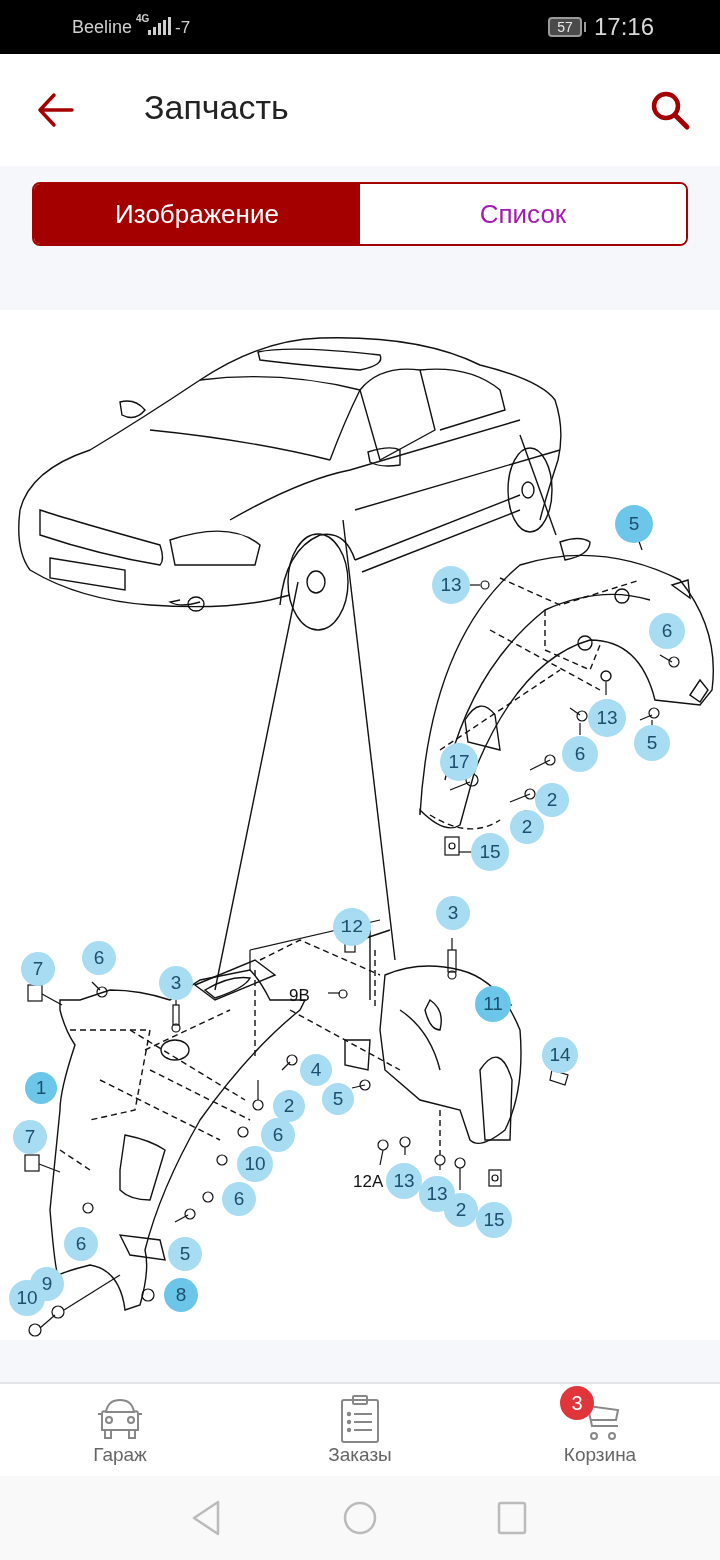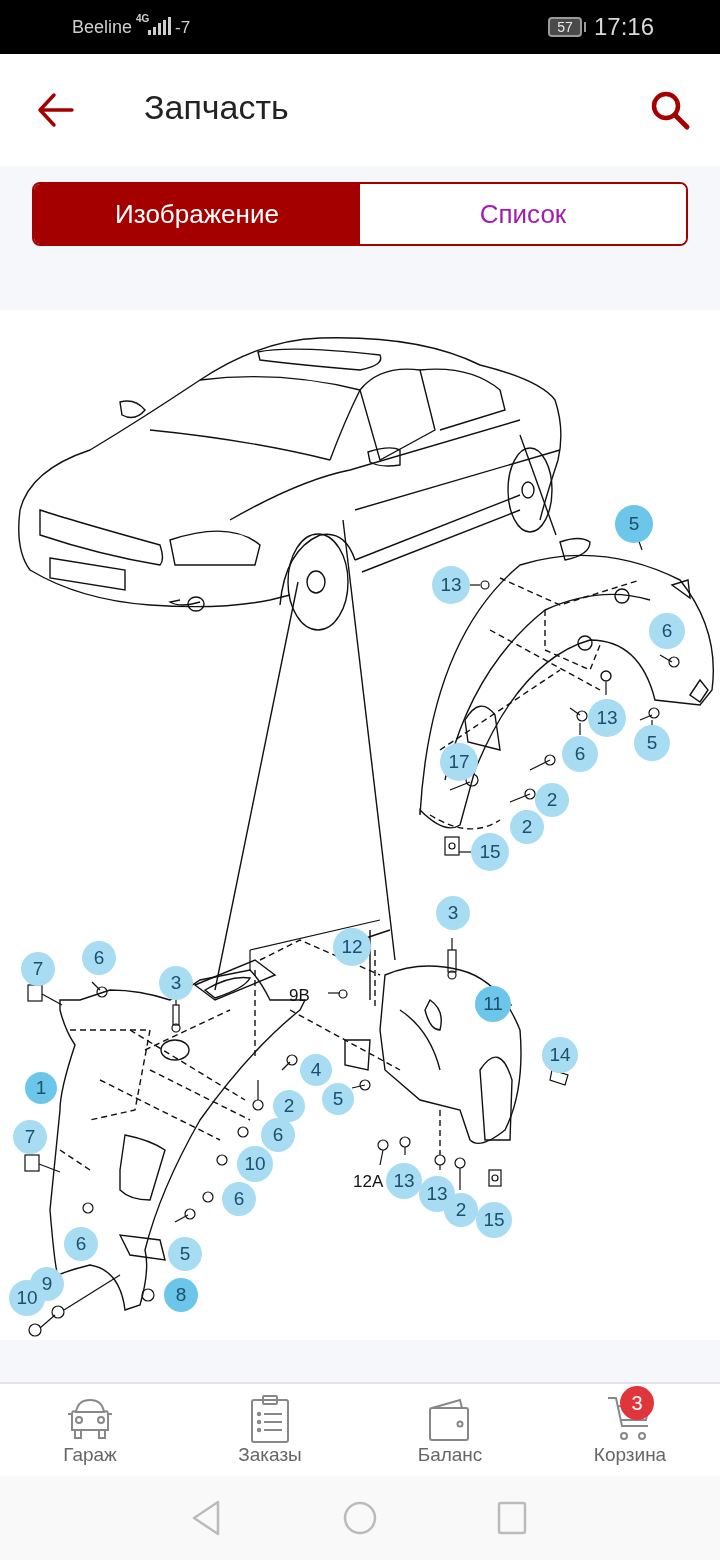--- a/index.html
+++ b/index.html
@@ -245,21 +245,21 @@
   <div class="callout light" style="left:432px;top:256px;width:38px;height:38px;">13</div>
   <div class="callout light" style="left:649px;top:303px;width:36px;height:36px;">6</div>
   <div class="callout light" style="left:588px;top:389px;width:38px;height:38px;">13</div>
   <div class="callout light" style="left:634px;top:415px;width:36px;height:36px;">5</div>
   <div class="callout light" style="left:562px;top:426px;width:36px;height:36px;">6</div>
   <div class="callout light" style="left:440px;top:433px;width:38px;height:38px;">17</div>
   <div class="callout light" style="left:535px;top:473px;width:34px;height:34px;">2</div>
   <div class="callout light" style="left:510px;top:500px;width:34px;height:34px;">2</div>
   <div class="callout light" style="left:471px;top:523px;width:38px;height:38px;">15</div>
 
-  <div class="callout light" style="left:333px;top:618px;width:38px;height:38px;">12</div>
+  <div class="callout light" style="left:333px;top:598px;width:38px;height:38px;font-family:Liberation Mono, monospace;">12</div>
   <div class="callout light" style="left:436px;top:586px;width:34px;height:34px;">3</div>
   <div class="callout light" style="left:21px;top:642px;width:34px;height:34px;">7</div>
   <div class="callout light" style="left:82px;top:631px;width:34px;height:34px;">6</div>
   <div class="callout light" style="left:159px;top:656px;width:34px;height:34px;">3</div>
   <div class="callout dark" style="left:475px;top:656px;width:36px;height:36px;margin-top:20px;">11</div>
   <div class="callout dark" style="left:25px;top:1062px;width:32px;height:32px;top:762px;">1</div>
   <div class="callout light" style="left:300px;top:744px;width:32px;height:32px;">4</div>
   <div class="callout light" style="left:542px;top:727px;width:36px;height:36px;">14</div>
   <div class="callout light" style="left:273px;top:780px;width:32px;height:32px;">2</div>
   <div class="callout light" style="left:322px;top:773px;width:32px;height:32px;">5</div>
@@ -301,28 +301,20 @@
         <path d="M20 22 H38"></path>
       <circle cx="15" cy="30" r="1.2" fill="#888"></circle>
         <path d="M20 30 H38"></path>
       <circle cx="15" cy="38" r="1.2" fill="#888"></circle>
         <path d="M20 38 H38"></path>
     </svg>
     <span class="label">Заказы</span>
   </div>
   <div class="navitem">
     <svg class="icon" viewBox="0 0 52 52" fill="none" stroke="#888" stroke-width="2">
-      <path d="M8 16 L36 8 L38 16"></path>
-      <rect x="6" y="16" width="38" height="32" rx="2"></rect>
-      <circle cx="36" cy="32" r="2.5"></circle>
-    </svg>
-    <span class="label">Баланс</span>
-  </div>
-  <div class="navitem">
-    <svg class="icon" viewBox="0 0 52 52" fill="none" stroke="#888" stroke-width="2">
       <path d="M4 6 L12 6 L18 34 L44 34"></path>
       <path d="M14 14 L44 18 L42 28 L16 28"></path>
       <circle cx="20" cy="44" r="3"></circle>
         <circle cx="38" cy="44" r="3"></circle>
     </svg>
     <span class="badge">3</span>
     <span class="label">Корзина</span>
   </div>
 </div>
 

